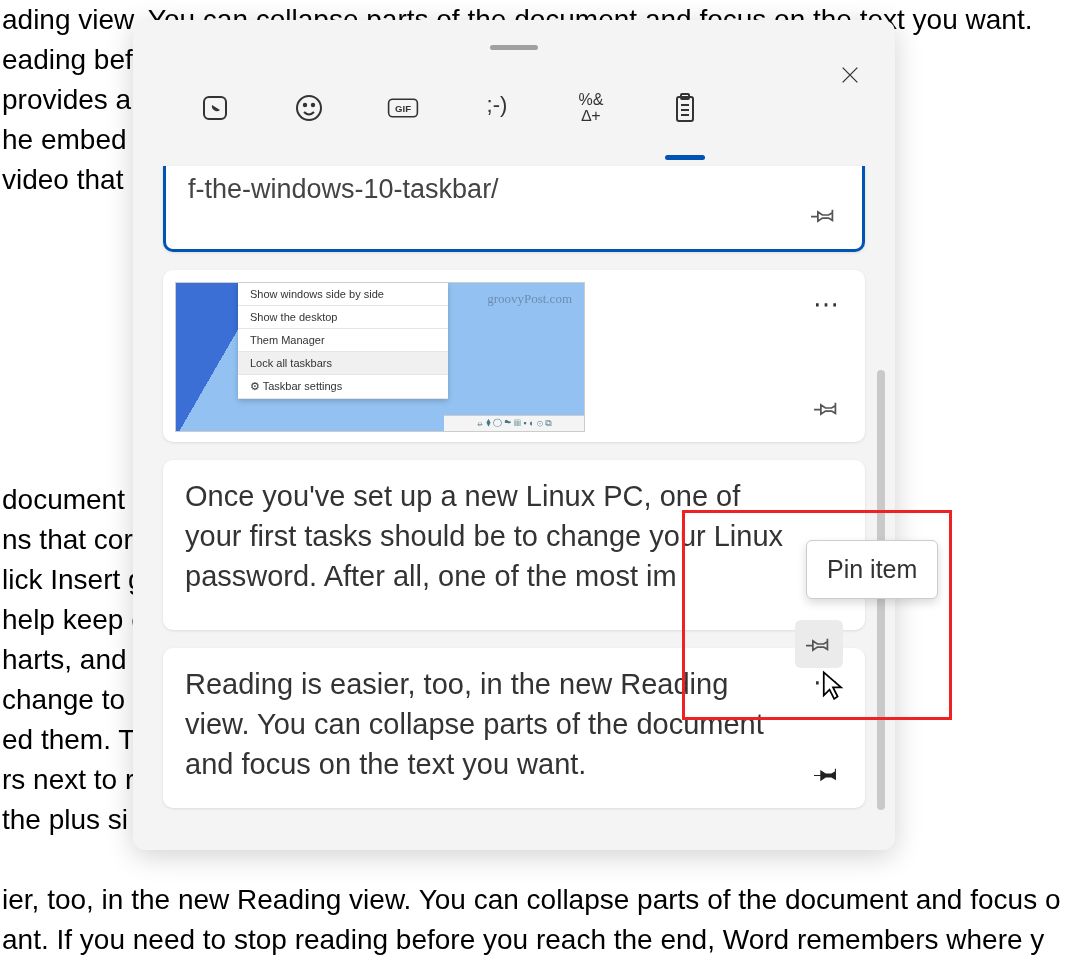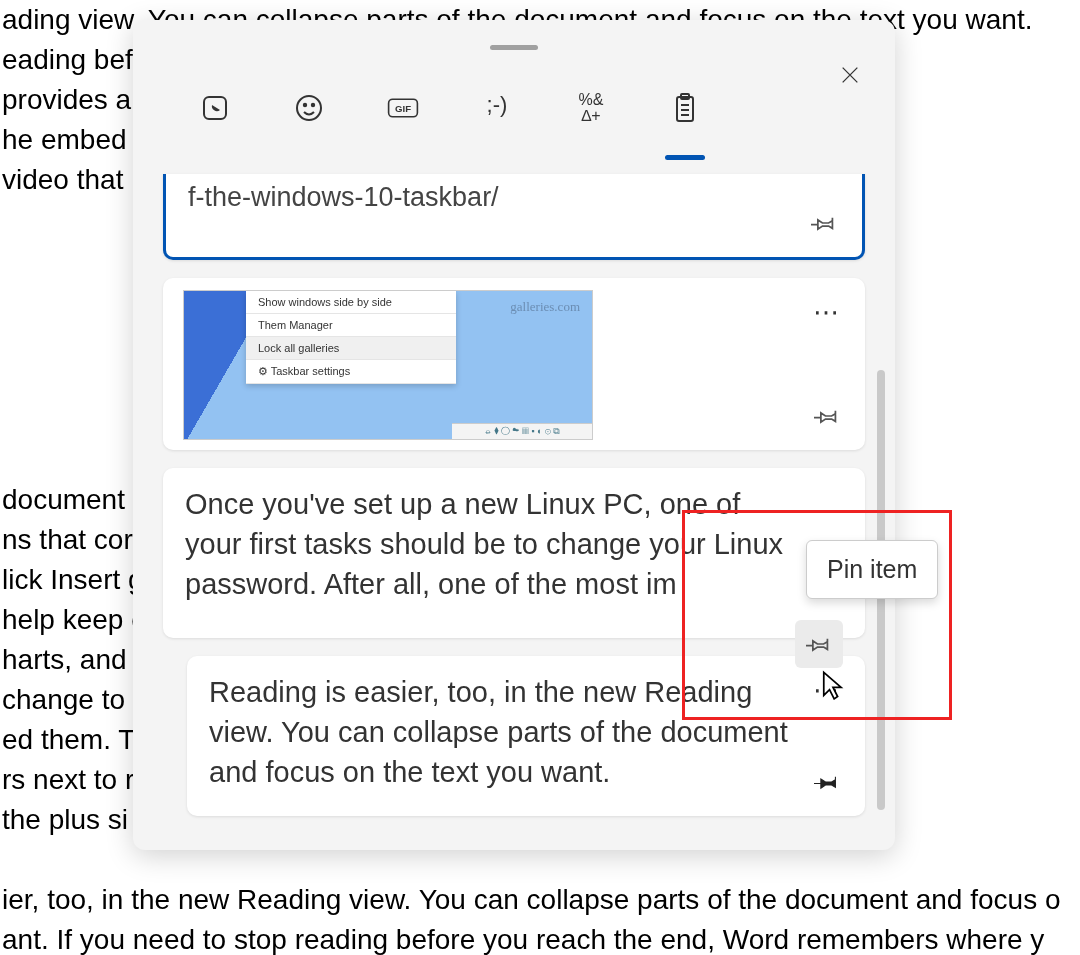--- a/index.html
+++ b/index.html
@@ -84,21 +84,21 @@
       margin-bottom: 18px;
       position: relative;
       padding: 16px 75px 16px 22px;
     }
     .card.selected {
       border: 3px solid #0154b3;
       border-top: none;
       border-top-left-radius: 0;
       border-top-right-radius: 0;
       padding-top: 6px;
-      margin-top: 8px;
+      margin-top: 0;
     }
     .card .frag {
       font-size: 27px;
       color: #444;
       font-weight: 300;
       line-height: 34px;
     }
     .card .body-text {
       font-size: 29px;
       color: #333;
@@ -267,45 +267,46 @@
 
     <div class="card selected" style="height:86px;">
       <div class="frag">f-the-windows-10-taskbar/</div>
       <div class="pin">
         <svg viewBox="0 0 24 24" fill="none" stroke="#555" stroke-width="1.6">
             <path d="M14 3l7 7-4 1-4 4-1 5-3-3-5 5 5-5-3-3 5-1 4-4 1-4z" transform="rotate(45 12 12)"></path>
           </svg>
       </div>
     </div>
 
-    <div class="card" style="padding:12px 75px 12px 20px;height:172px;">
+    <div class="card" style="padding:12px 75px 12px 12px;height:172px;">
       <div class="thumb">
         <div class="blue-bg"></div>
         <div class="menu">
           <div>Show windows side by side</div>
+          <div>Show the desktop</div>
           <div>Them Manager</div>
-          <div class="hl">Lock all galleries</div>
+          <div class="hl">Lock all taskbars</div>
           <div>⚙ <span>Taskbar settings</span></div>
         </div>
-        <div class="watermark">galleries.com</div>
+        <div class="watermark">groovyPost.com</div>
         <div class="tray">⦵ ⧫ ◯ ☁ ▦ ▪ ◐ ⊙ ⧉</div>
       </div>
       <div class="more">⋯</div>
       <div class="pin">
         <svg viewBox="0 0 24 24" fill="none" stroke="#555" stroke-width="1.6">
             <path d="M14 3l7 7-4 1-4 4-1 5-3-3-5 5 5-5-3-3 5-1 4-4 1-4z" transform="rotate(45 12 12)"></path>
           </svg>
       </div>
     </div>
 
     <div class="card" style="height:170px;">
       <div class="body-text">Once you've set up a new Linux PC, one of your first tasks should be to change your Linux password. After all, one of the most im</div>
     </div>
 
-    <div class="card" style="height:160px;margin-left:24px;">
+    <div class="card" style="height:160px;">
       <div class="body-text">Reading is easier, too, in the new Reading view. You can collapse parts of the document and focus on the text you want.</div>
       <div class="more">⋯</div>
       <div class="pin">
         <svg viewBox="0 0 24 24" fill="#222" stroke="#222" stroke-width="1">
             <path d="M14 3l7 7-4 1-4 4-1 5-3-3-5 5 5-5-3-3 5-1 4-4 1-4z" transform="rotate(45 12 12)"></path>
           </svg>
       </div>
     </div>
 
   </div>

